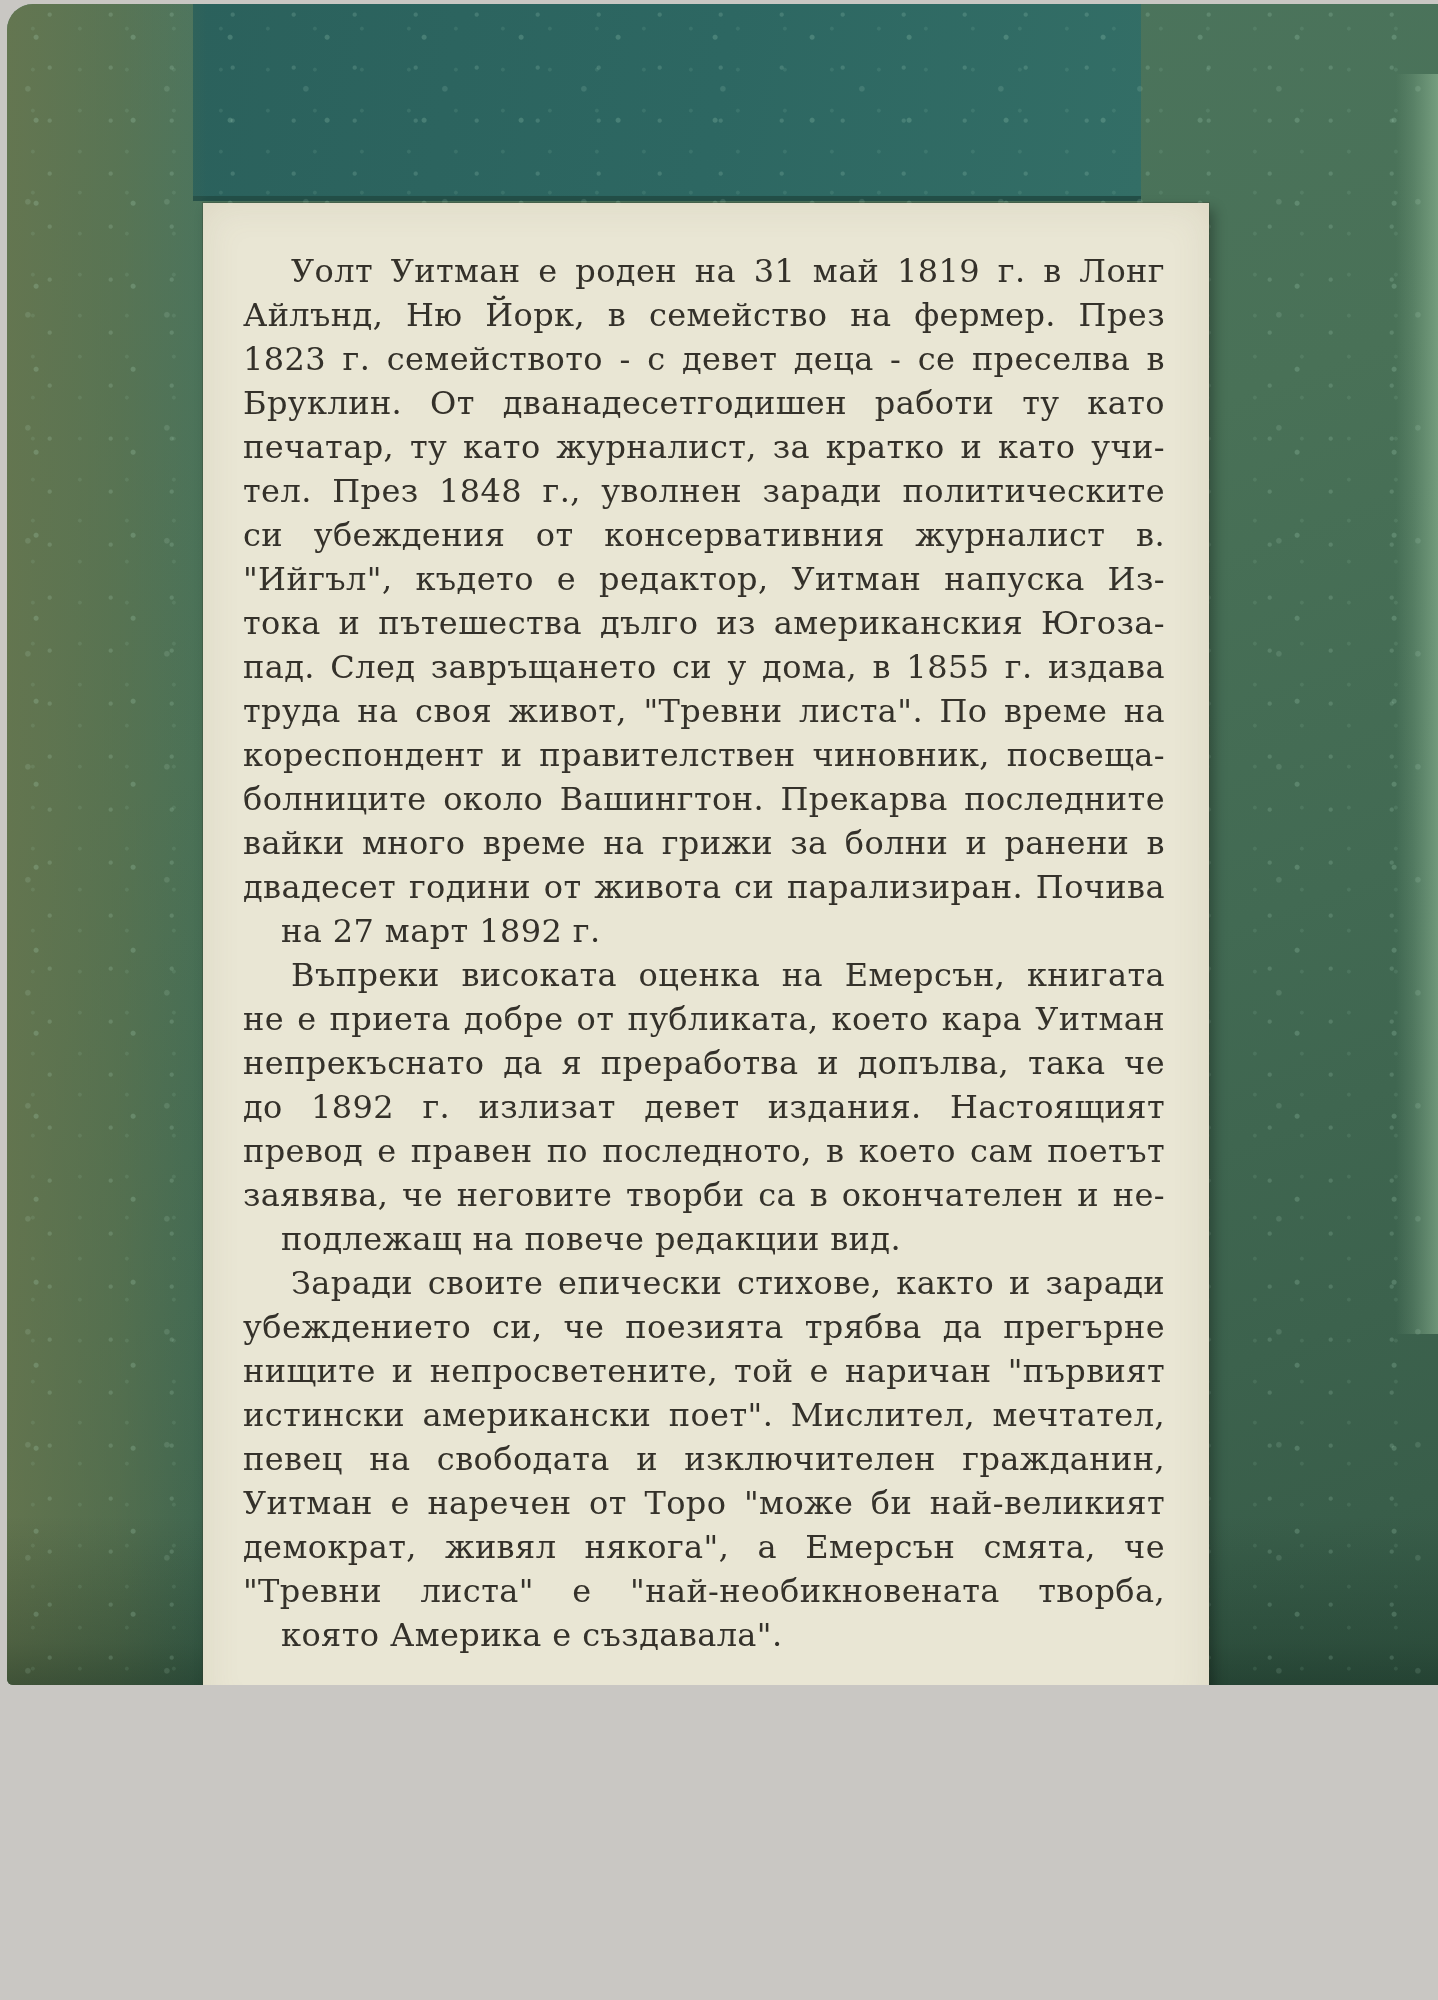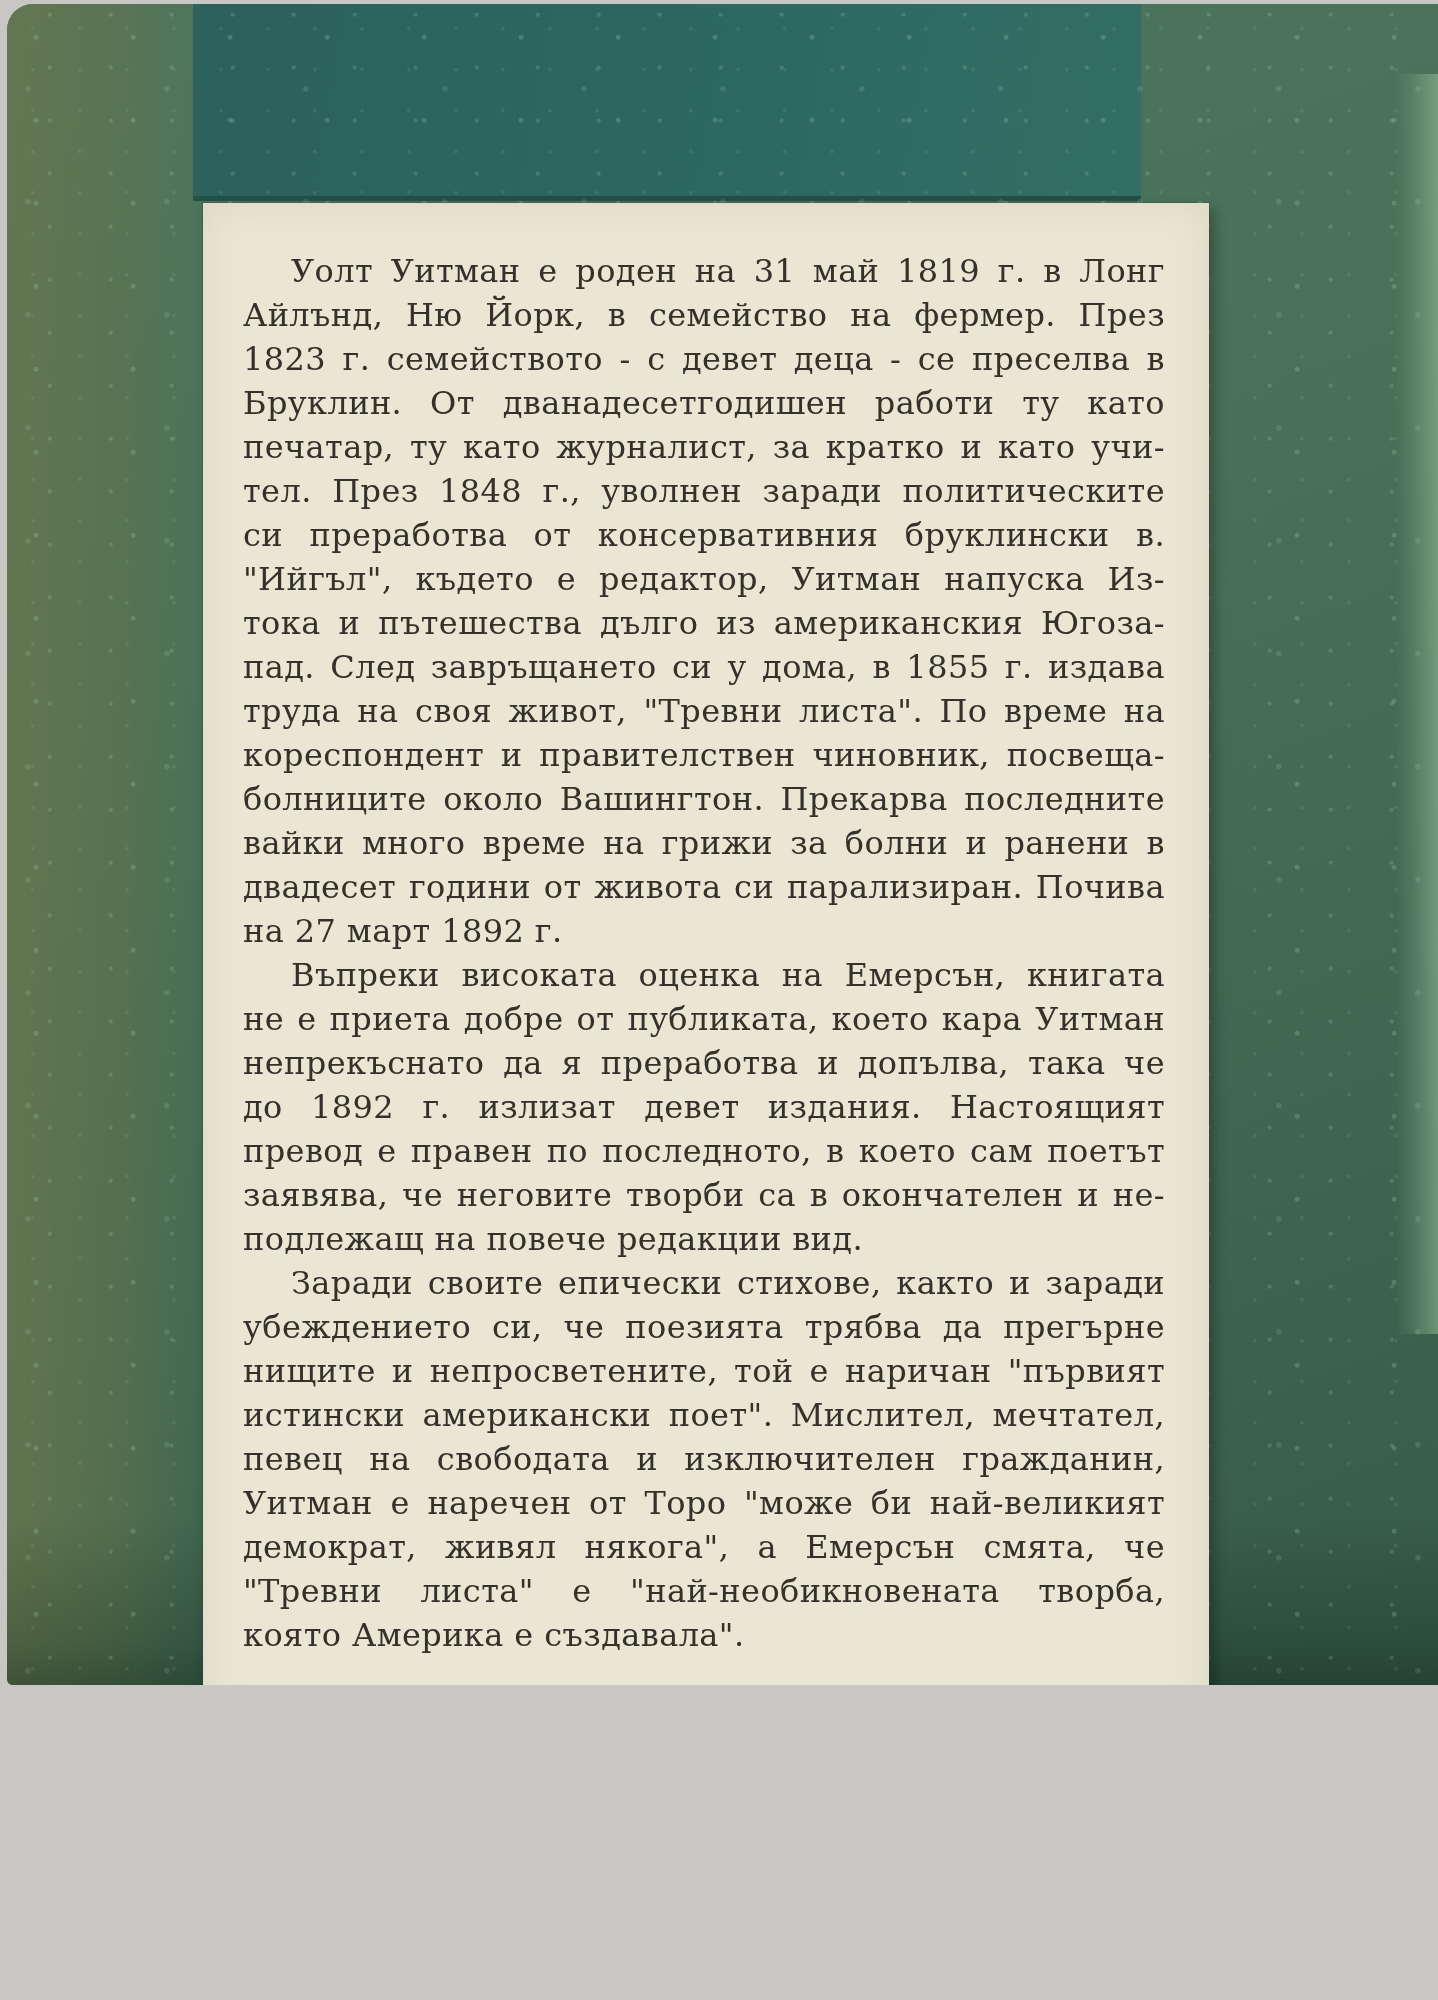--- a/index.html
+++ b/index.html
@@ -50,21 +50,21 @@
     background:#e9e6d4;
     box-shadow:0 0 0 1px rgba(55,55,35,.25), 5px 6px 12px rgba(0,0,0,.30), inset 0 0 38px rgba(120,110,70,.12);
   }
   .bio{
     position:absolute;left:40px;top:46px;right:44px;
     color:#34312a;
     font-size:32px;line-height:44px;
     letter-spacing:.4px;
   }
   .line{text-align:justify;text-align-last:justify;}
-  .line.last{text-align:justify;text-align-last:left;}
+  .line.last{text-align:justify;text-align-last:left;margin-left:38px;}
   .line.first{text-indent:48px;}
   
   .sticker{
     position:absolute;left:523px;top:1723px;width:358px;height:202px;z-index:3;
     background:#efeee8;
     box-shadow:1px 2px 5px rgba(0,0,0,.35);
     transform:rotate(-.3deg);
     font-family:"DejaVu Sans", sans-serif;color:#35343a;
   }
   .barcode{
@@ -97,21 +97,21 @@
 
   <div class="panel">
     <div class="bio">
         <div>
           <div class="line first">Уолт Уитман е роден на 31 май 1819 г. в Лонг</div>
           <div class="line">Айлънд, Ню Йорк, в семейство на фермер. През</div>
           <div class="line">1823 г. семейството - с девет деца - се преселва в</div>
           <div class="line">Бруклин. От дванадесетгодишен работи ту като</div>
           <div class="line">печатар, ту като журналист, за кратко и като учи-</div>
           <div class="line">тел. През 1848 г., уволнен заради политическите</div>
-          <div class="line">си преработва от консервативния бруклински в.</div>
+          <div class="line">си убеждения от консервативния журналист в.</div>
           <div class="line">"Ийгъл", където е редактор, Уитман напуска Из-</div>
           <div class="line">тока и пътешества дълго из американския Югоза-</div>
           <div class="line">пад. След завръщането си у дома, в 1855 г. издава</div>
           <div class="line">труда на своя живот, "Тревни листа". По време на</div>
           <div class="line">кореспондент и правителствен чиновник, посвеща-</div>
           <div class="line">болниците около Вашингтон. Прекарва последните</div>
           <div class="line">вайки много време на грижи за болни и ранени в</div>
           <div class="line">двадесет години от живота си парализиран. Почива</div>
           <div class="line last">на 27 март 1892 г.</div>
         </div>

